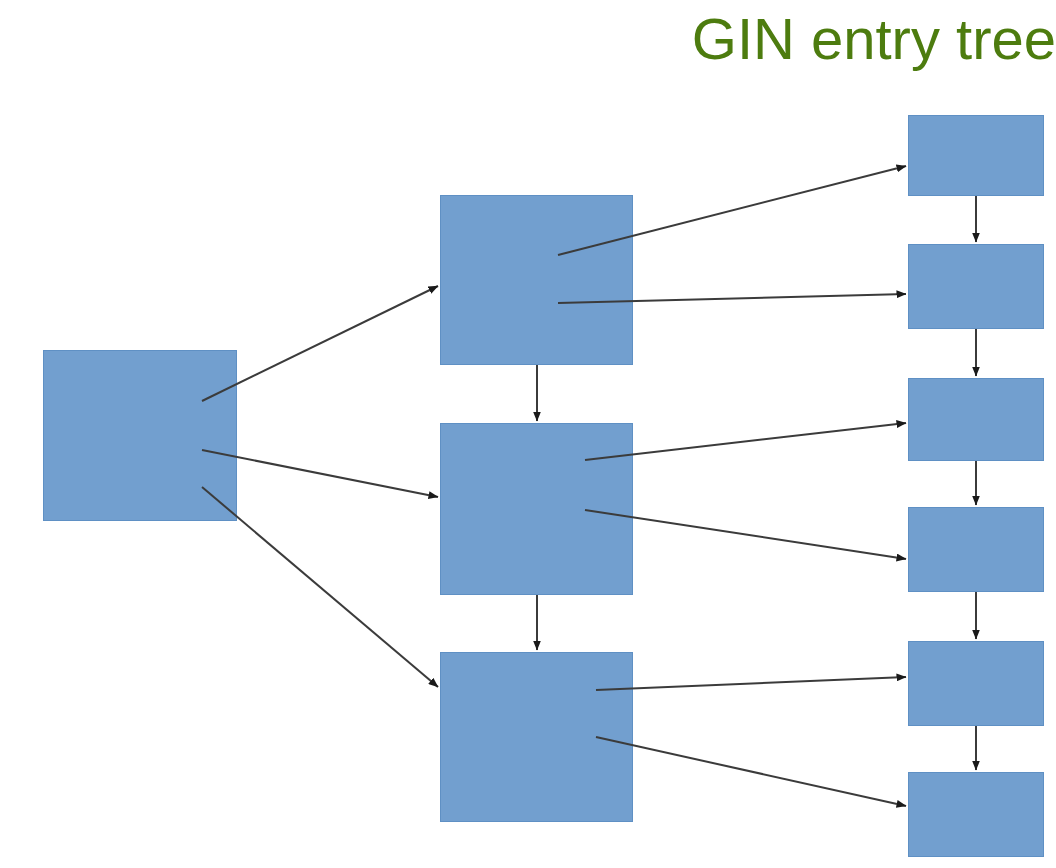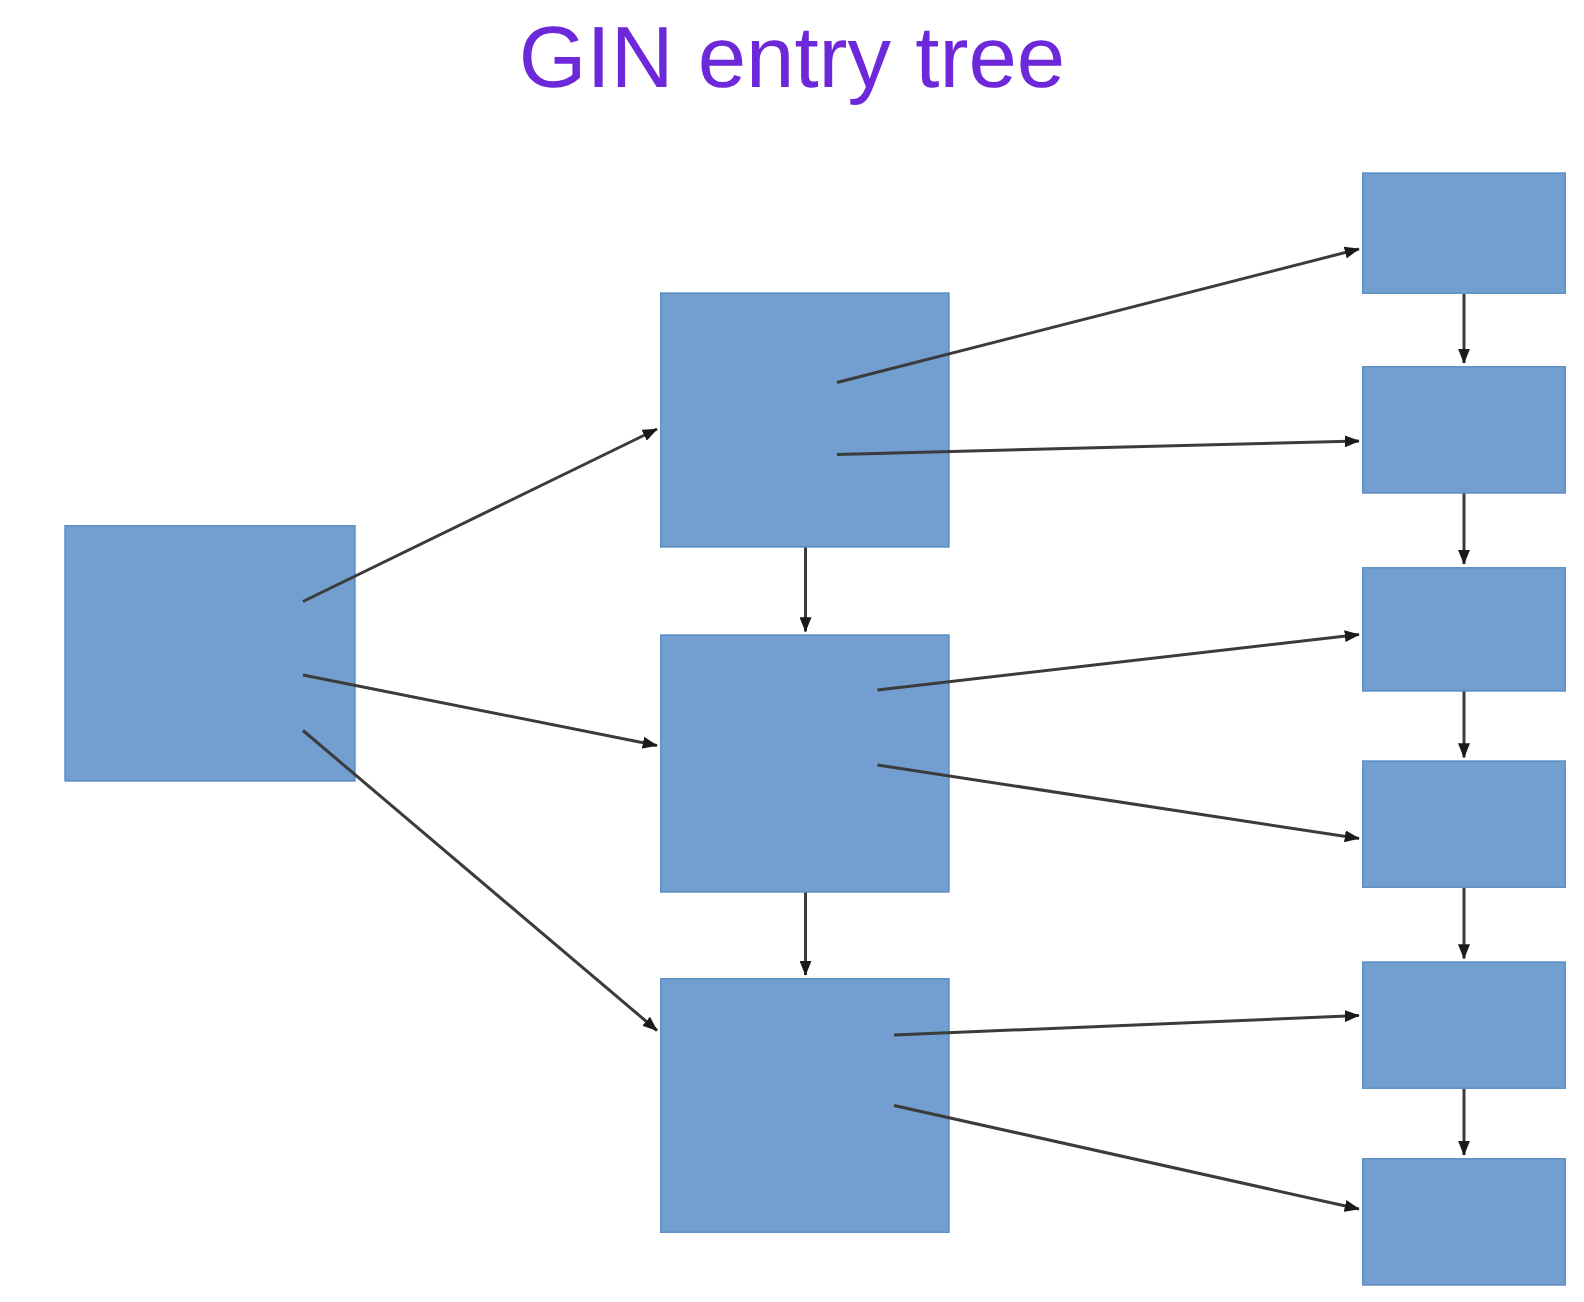--- a/index.html
+++ b/index.html
@@ -16,26 +16,26 @@
     width: 1056px;
     height: 868px;
     background: #ffffff;
     overflow: hidden;
   }
   #diagram-title {
     position: absolute;
     left: 0;
     top: 4px;
     width: 1056px;
-    text-align: center;
+    text-align: right;
     font-family: "Liberation Sans", sans-serif;
     font-size: 58px;
     font-weight: 400;
     line-height: 70px;
-    color: #6d28d9;
+    color: #4d7c0f;
     letter-spacing: 0px;
     white-space: nowrap;
   }
   .node-box {
     position: absolute;
     background: #729FCF;
     border: 1px solid #5F90C4;
     box-sizing: border-box;
   }
   #edge-layer {

